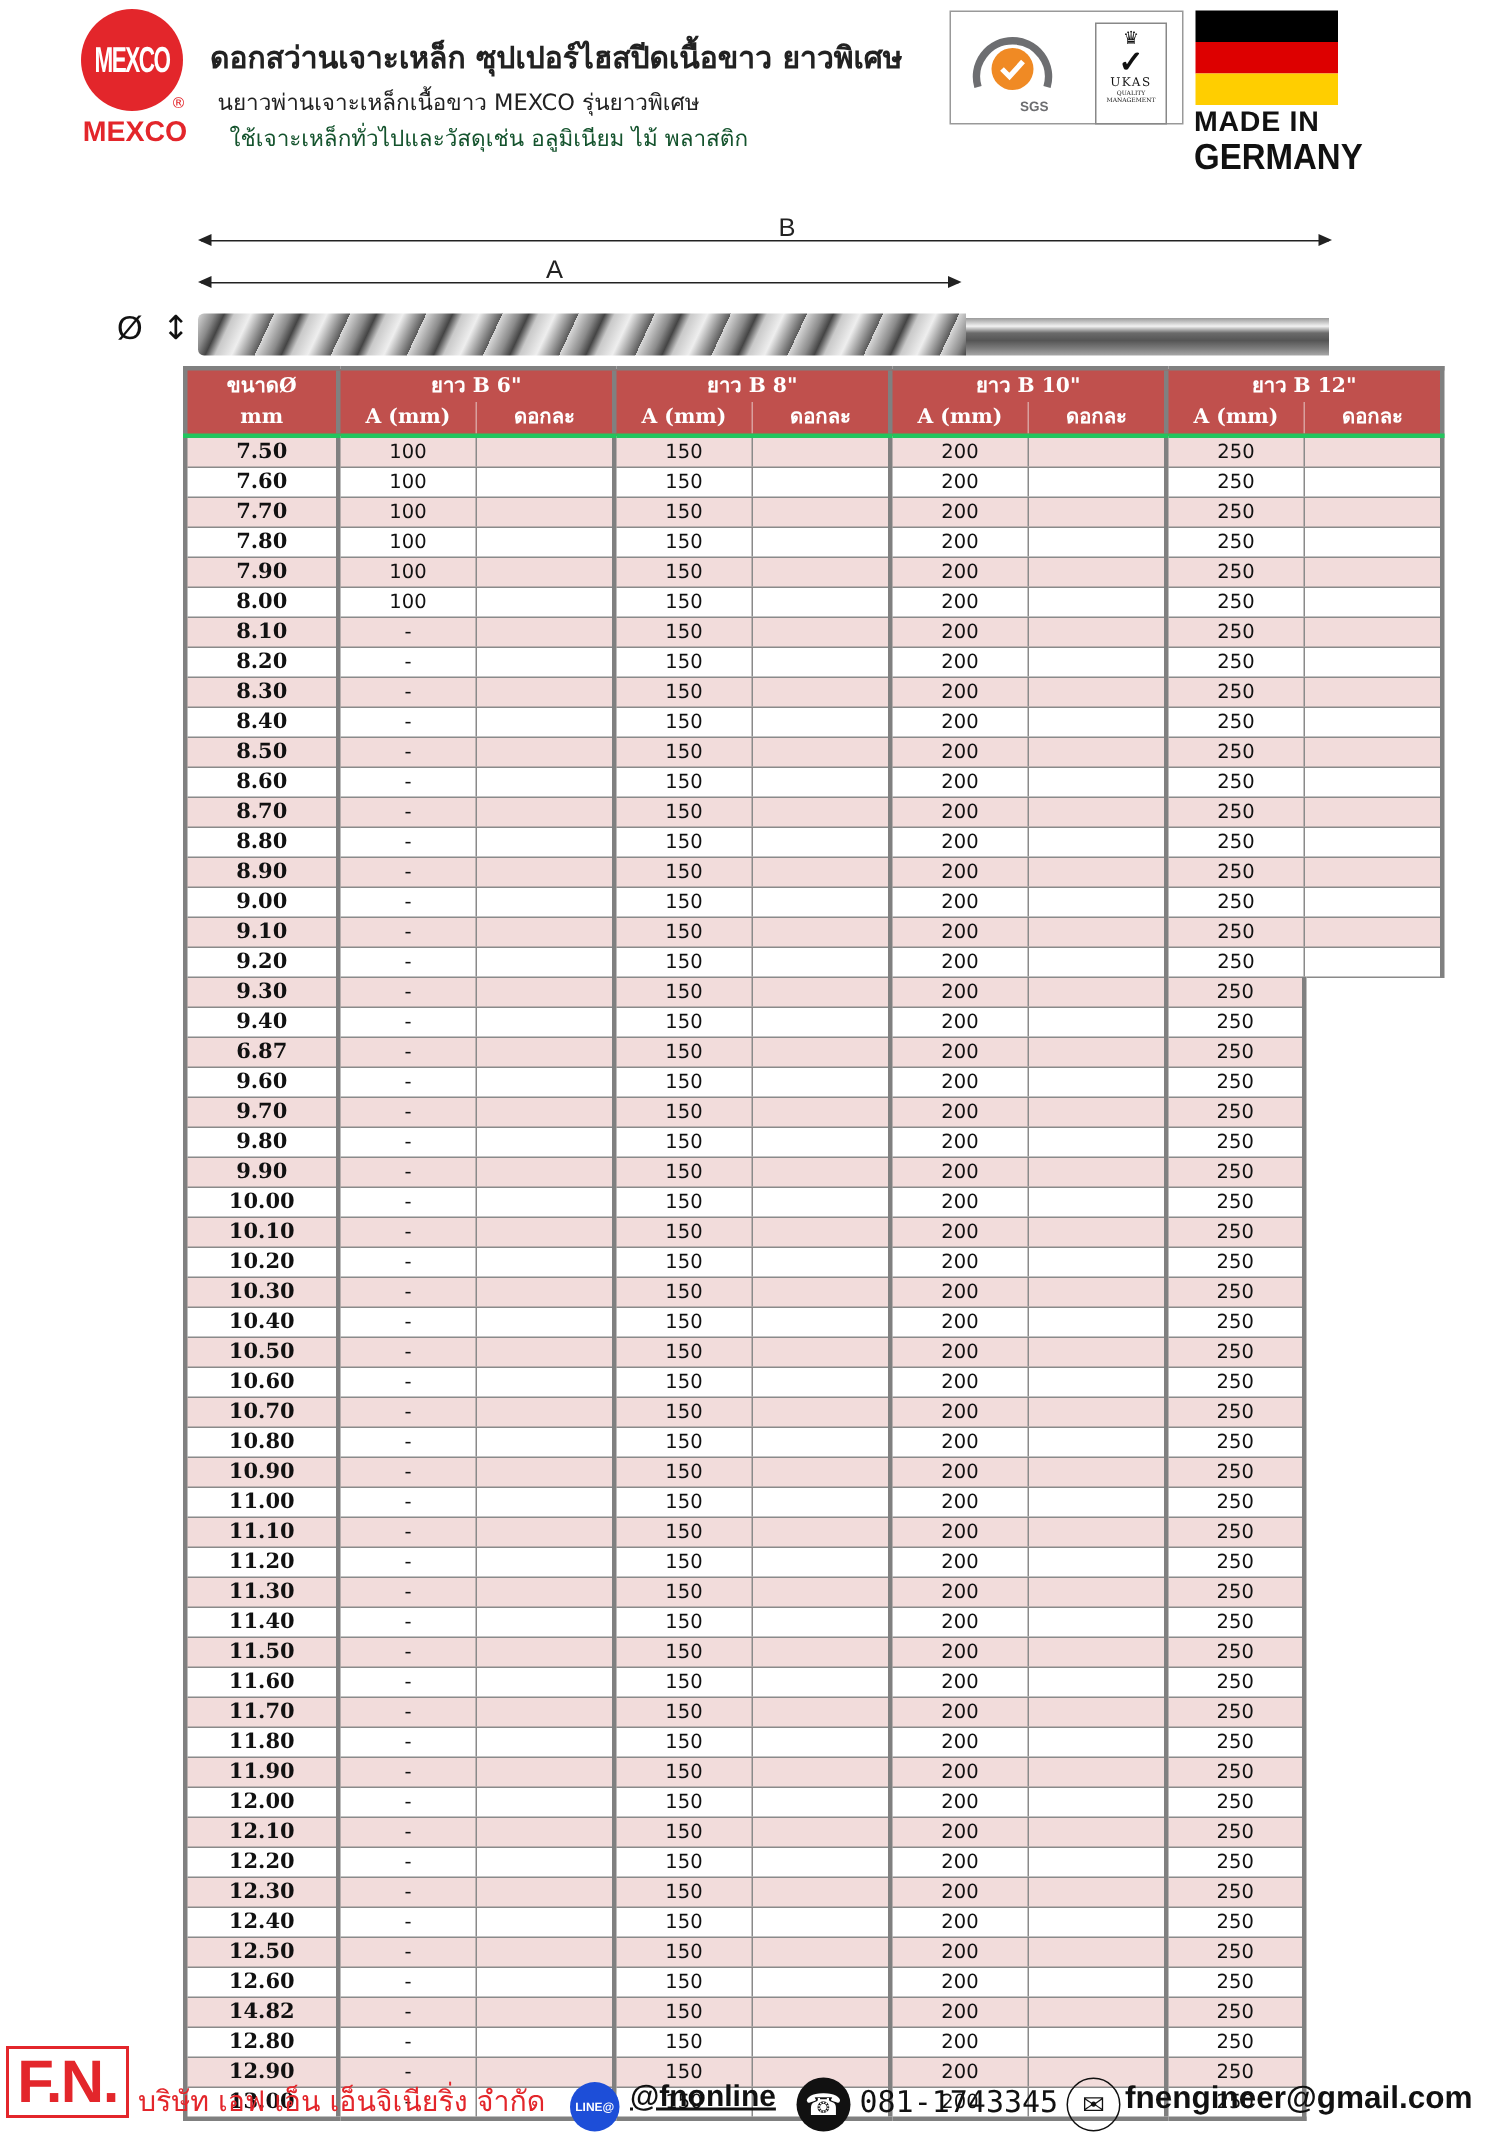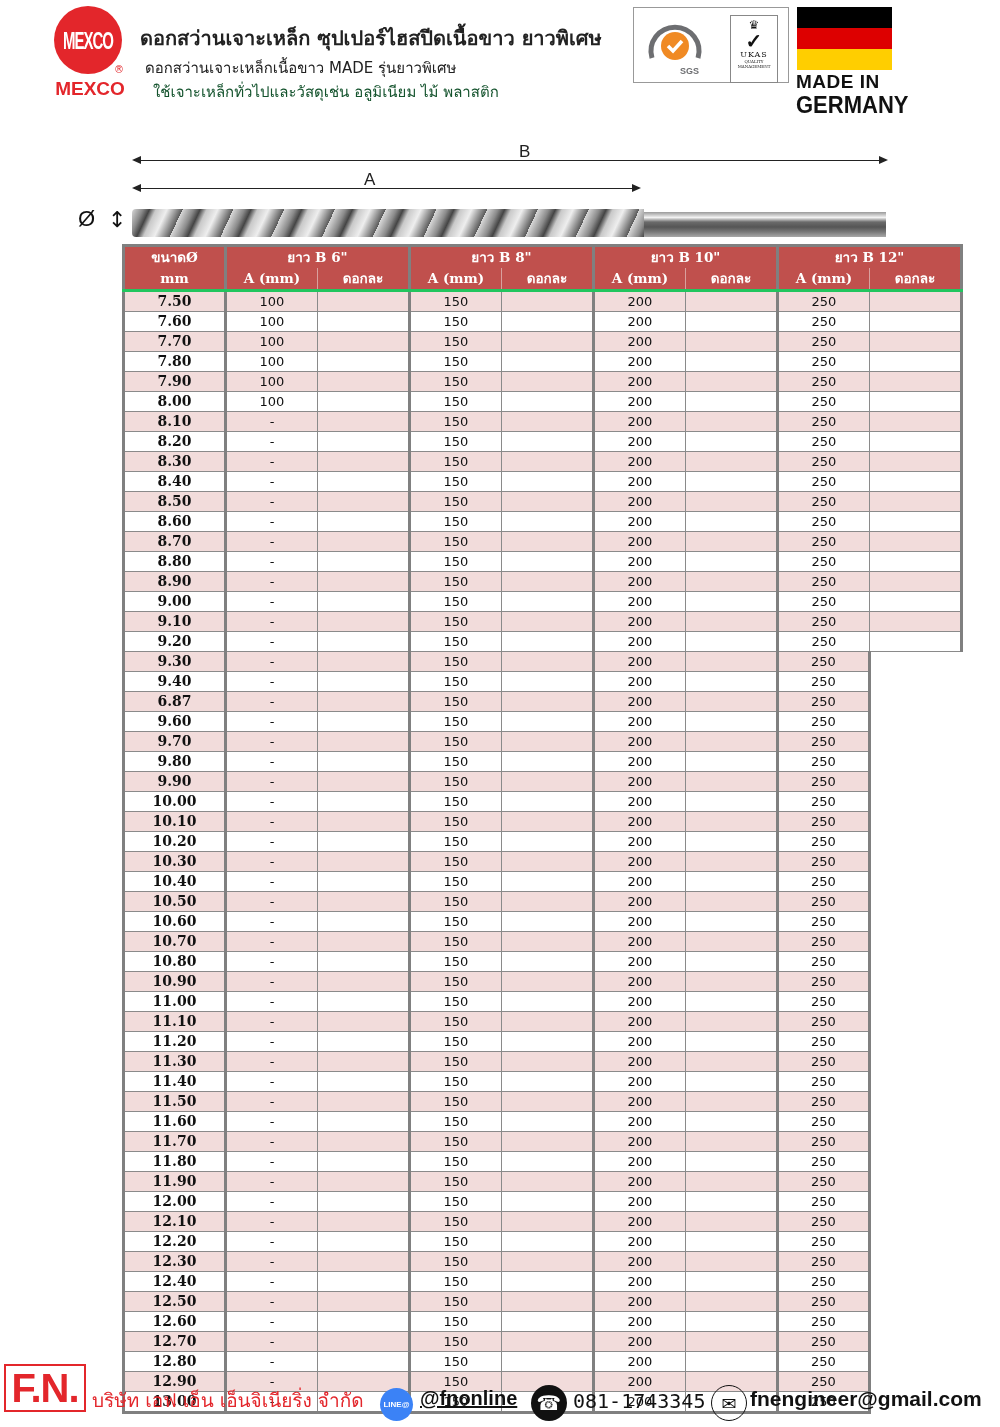--- a/index.html
+++ b/index.html
@@ -54,39 +54,39 @@
   .tbl tr.white td{background:#fff;}
   .tbl td.blank{background:#fff !important;border:none !important;}
   .tbl th.gl{border-left:3px solid #808080;}
   .tbl th.tl{border-left:1px solid #d9a09e;}
   .tbl th.gr{border-right:3px solid #808080;}
   .tbl thead tr:first-child th{border-top:3px solid #808080;}
   .tbl tbody tr:last-child td{border-bottom:3px solid #808080;}
   
   .fn-box{left:4px;top:1364px;width:82px;height:48px;border:2px solid #e3262b;box-sizing:border-box;color:#e3262b;font-family:"Liberation Sans",sans-serif;font-weight:bold;font-size:40px;line-height:44px;text-align:center;letter-spacing:-1px;}
   .fn-company{left:92px;top:1385px;color:#e3262b;font-size:19px;white-space:nowrap;}
-  .line-icon{left:380px;top:1388px;width:33px;height:33px;border-radius:50%;background:#3b82f6;color:#fff;font-size:8px;font-weight:bold;display:flex;align-items:center;justify-content:center;font-family:"Liberation Sans",sans-serif;}
+  .line-icon{left:380px;top:1388px;width:33px;height:33px;border-radius:50%;background:#1d4ed8;color:#fff;font-size:8px;font-weight:bold;display:flex;align-items:center;justify-content:center;font-family:"Liberation Sans",sans-serif;}
   .line-id{left:420px;top:1387px;font-size:20px;font-weight:bold;font-family:"Liberation Sans",sans-serif;text-decoration:underline;}
   .phone-icon{left:531px;top:1385px;width:36px;height:36px;border-radius:50%;background:#111;color:#fff;font-size:20px;display:flex;align-items:center;justify-content:center;}
   .phone-num{left:573px;top:1389px;font-size:20px;font-family:"DejaVu Sans Mono",monospace;}
   .mail-icon{left:711px;top:1385px;width:36px;height:36px;border-radius:50%;border:1.5px solid #111;box-sizing:border-box;display:flex;align-items:center;justify-content:center;font-size:18px;}
   .mail-addr{left:750px;top:1387px;font-size:21px;font-weight:bold;font-family:"Liberation Sans",sans-serif;}
 </style>
 </head>
 <body>
 
 <div class="abs logo">
   <div class="logo-circle">
       <span>MEXCO</span>
     </div>
   <div class="logo-reg">®</div>
   <div class="logo-word">MEXCO</div>
 </div>
 <div class="abs title">ดอกสว่านเจาะเหล็ก ซุปเปอร์ไฮสปีดเนื้อขาว ยาวพิเศษ</div>
-<div class="abs sub1">ดอกสว่านเจาะเหล็กเนื้อขาว MADE รุ่นยาวพิเศษ</div>
+<div class="abs sub1">นยาวพ่านเจาะเหล็กเนื้อขาว MEXCO รุ่นยาวพิเศษ</div>
 <div class="abs sub2">ใช้เจาะเหล็กทั่วไปและวัสดุเช่น อลูมิเนียม ไม้ พลาสติก</div>
 
 <div class="abs cert">
   <svg class="sgs" viewBox="0 0 62 62">
     <path d="M8 42 A24 24 0 1 1 54 42" fill="none" stroke="#6d6e71" stroke-width="5"></path>
     <circle cx="31" cy="30" r="14" fill="#f08a24"></circle>
     <path d="M24 30 l5 5 l9 -10" fill="none" stroke="#fff" stroke-width="3.5"></path>
     <text x="36" y="58" font-size="9" font-weight="bold" fill="#6d6e71" font-family="Liberation Sans, sans-serif">SGS</text>
   </svg>
   <div class="ukas">
@@ -723,21 +723,21 @@
         <td class="num gl">-</td>
         <td class="tl"></td>
         <td class="num gl">150</td>
         <td class="tl"></td>
         <td class="num gl">200</td>
         <td class="tl"></td>
         <td class="num gl gr">250</td>
         <td class="blank"></td>
       </tr>
       <tr class="pink">
-        <td class="sz gl">12.70</td>
+        <td class="sz gl">14.82</td>
         <td class="num gl">-</td>
         <td class="tl"></td>
         <td class="num gl">150</td>
         <td class="tl"></td>
         <td class="num gl">200</td>
         <td class="tl"></td>
         <td class="num gl gr">250</td>
         <td class="blank"></td>
       </tr>
       <tr class="white">

